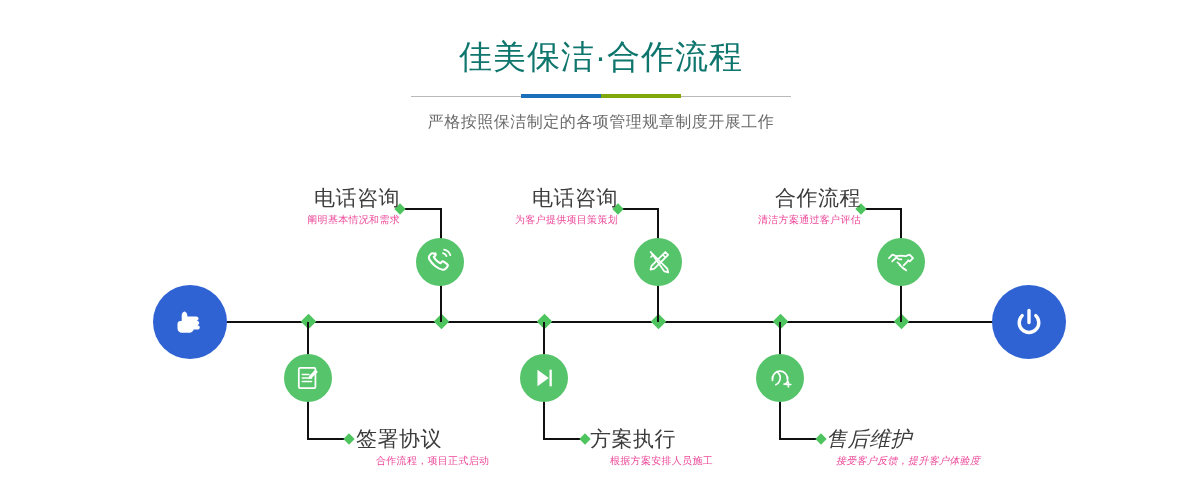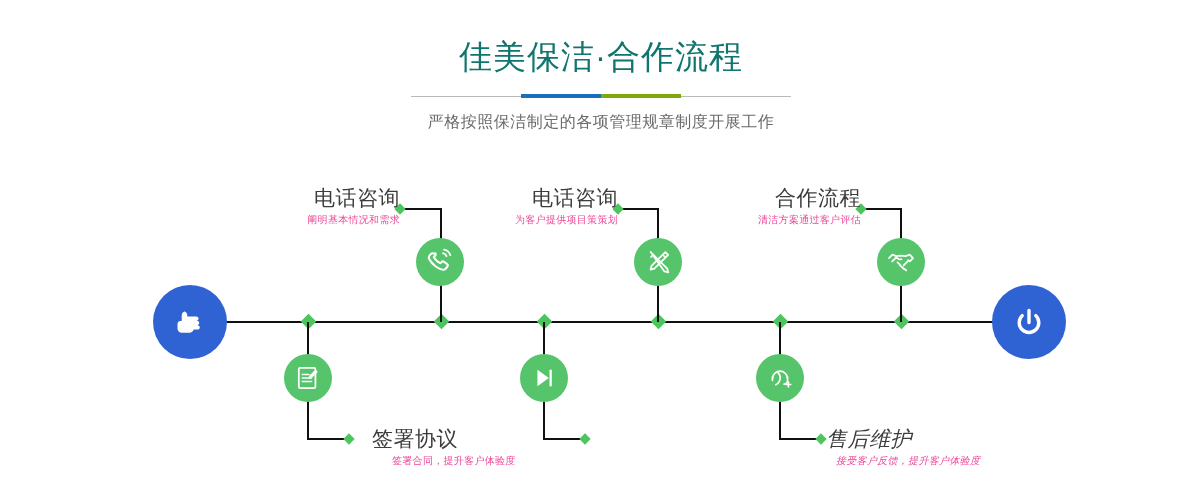--- a/index.html
+++ b/index.html
@@ -239,23 +239,23 @@
       <svg width="28" height="28" viewBox="0 0 32 32">
         <rect x="5.5" y="4.5" width="19" height="23" rx="1.6" fill="none" stroke="#ffffff" stroke-width="2"></rect>
         <line x1="9.5" y1="12" x2="17" y2="12" stroke="#ffffff" stroke-width="1.9" stroke-linecap="round"></line>
         <line x1="9.5" y1="16" x2="20" y2="16" stroke="#ffffff" stroke-width="1.9" stroke-linecap="round"></line>
         <line x1="9.5" y1="20" x2="20" y2="20" stroke="#ffffff" stroke-width="1.9" stroke-linecap="round"></line>
         <path fill="#ffffff" d="M24.6 6.4l2.6 2.6-7.4 7.4-3.3.7.7-3.3z"></path>
       </svg>
     </span>
   </div>
 
-  <div class="step-label below" style="left:372px; top:427px; width:340px;">
+  <div class="step-label below" style="left:356px; top:427px; width:340px;">
     <div class="step-title">签署协议</div>
-    <div class="step-desc" style="padding-left:20px;">签署合同，提升客户体验度</div>
+    <div class="step-desc" style="padding-left:20px;">合作流程，项目正式启动</div>
   </div>
 
   <div class="stem" style="left:657px; top:208px; height:114px;"></div>
   <div class="leader" style="left:618px; top:208px; width:41px;"></div>
   <div class="leader-dot" style="left:614px; top:205px;"></div>
 
   <div class="step-circle" style="left:634px; top:238px;">
     <span>
       <svg width="28" height="28" viewBox="0 0 32 32">
         <path fill="none" stroke="#ffffff" stroke-width="2" stroke-linejoin="round" d="M24.4 4.6l3.2 3.2-15.8 15.8-4.3 1.1 1.1-4.3z"></path>
@@ -277,20 +277,24 @@
 
   <div class="step-circle" style="left:520px; top:354px;">
     <span>
       <svg width="28" height="28" viewBox="0 0 32 32">
         <path fill="#ffffff" d="M8.5 6.5l13 9.5-13 9.5z"></path>
         <rect x="22.3" y="6.5" width="2.6" height="19" fill="#ffffff"></rect>
       </svg>
     </span>
   </div>
 
+  <div class="step-label below" style="left:590px; top:427px; width:340px;">
+    <div class="step-title">方案执行</div>
+    <div class="step-desc" style="padding-left:20px;">根据方案安排人员施工</div>
+  </div>
 
   <div class="stem" style="left:900px; top:208px; height:114px;"></div>
   <div class="leader" style="left:861px; top:208px; width:41px;"></div>
   <div class="leader-dot" style="left:857px; top:205px;"></div>
 
   <div class="step-circle" style="left:877px; top:238px;">
     <span>
       <svg width="30" height="30" viewBox="0 0 32 32">
         <path fill="none" stroke="#ffffff" stroke-width="1.9" stroke-linejoin="round" stroke-linecap="round" d="M3.2 11.8l3.6-3.6 4.2 1.6 4.9-.6 5 .6 4.3-1.6 3.6 3.6-3.4 3.6-1.9-1.3"></path>
         <path fill="none" stroke="#ffffff" stroke-width="1.9" stroke-linejoin="round" stroke-linecap="round" d="M6.6 15.4l4.4-4.2 3.2 2.1 2.2-.2"></path>

